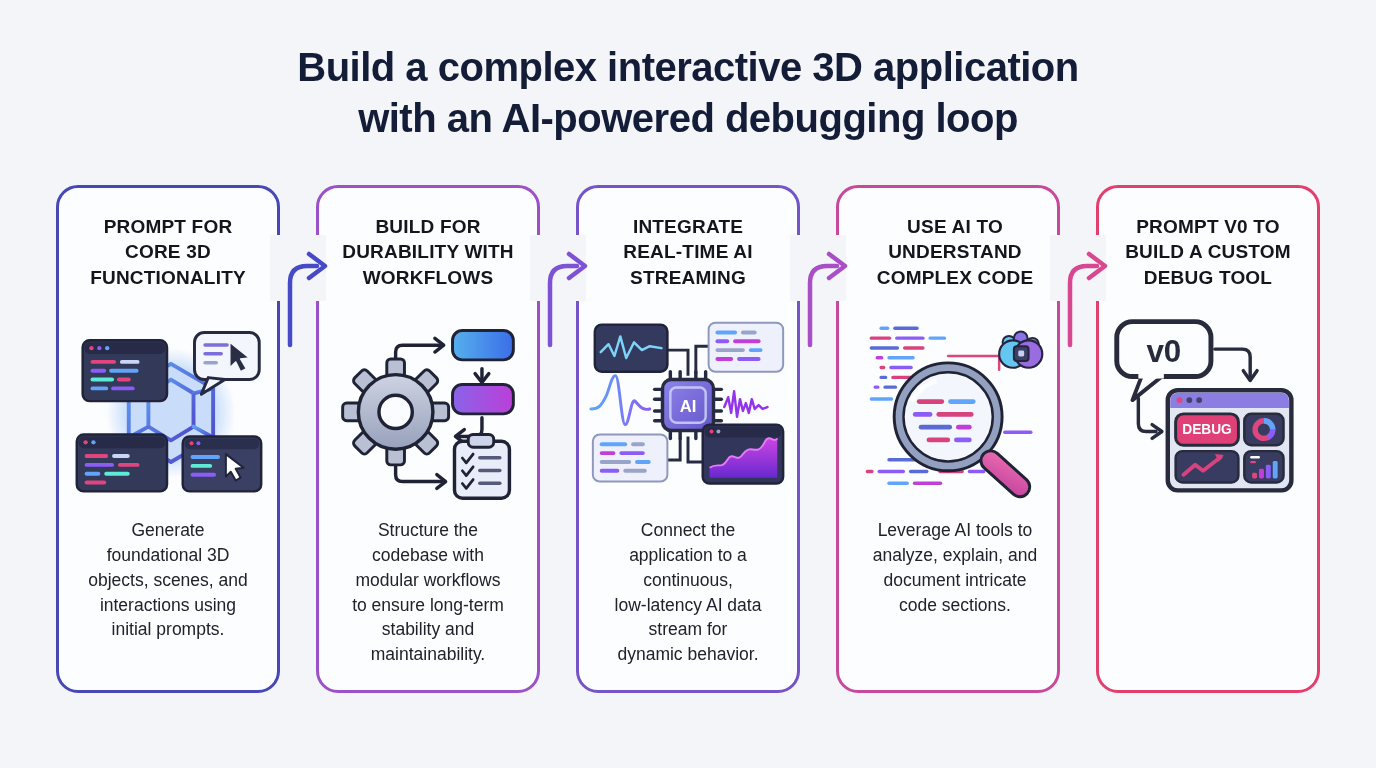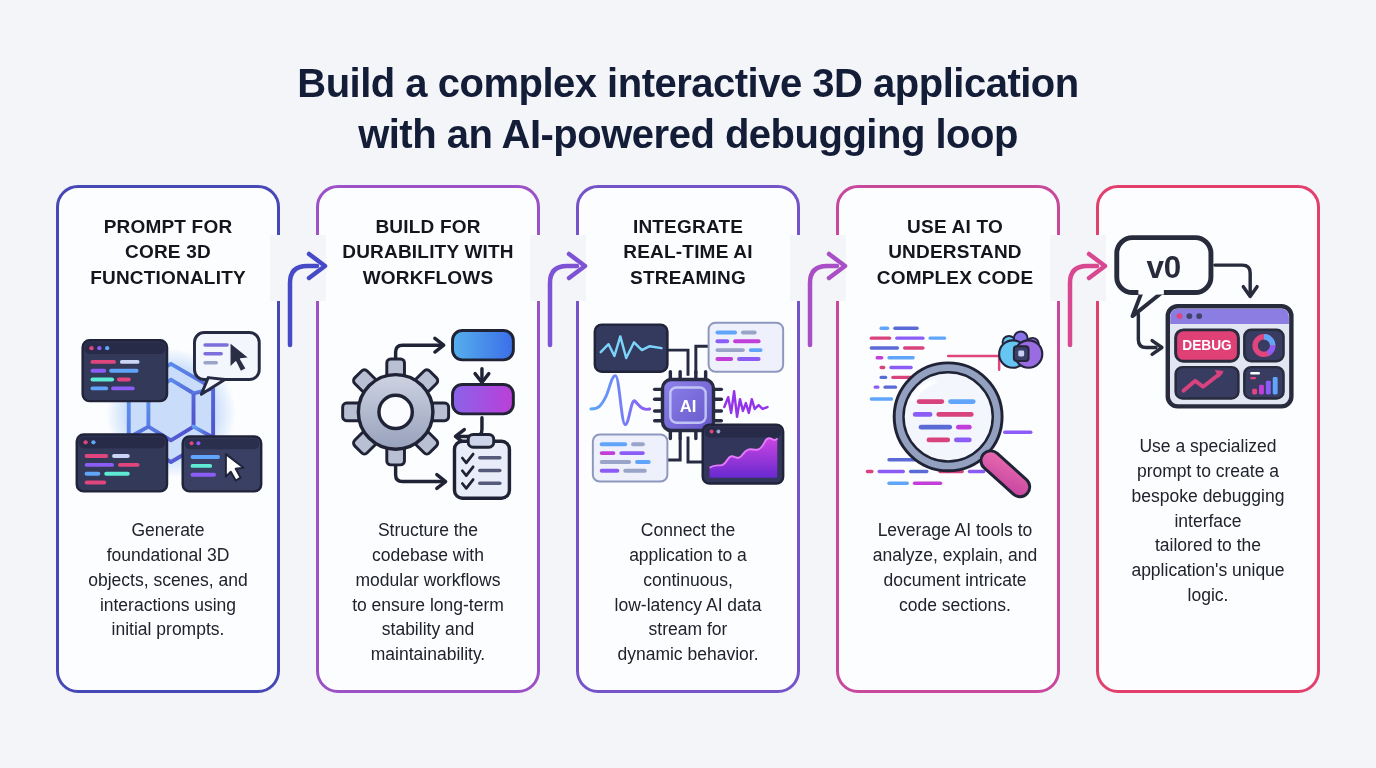--- a/index.html
+++ b/index.html
@@ -1,18 +1,18 @@
 <!DOCTYPE html>
 <html><head>
 <meta charset="utf-8">
 <style>
   html,body{margin:0;padding:0;}
   body{font-family:"Liberation Sans","DejaVu Sans",sans-serif;}
   .page{position:relative;width:1376px;height:768px;background:#f4f5f9;overflow:hidden;}
-  .title{position:absolute;top:58px;left:0;width:100%;text-align:center;
+  .title{position:absolute;top:42px;left:0;width:100%;text-align:center;
          font-weight:800;font-size:40px;line-height:1.28;color:#141d37;letter-spacing:-0.5px;}
   .cards-row{position:absolute;top:185px;left:0;width:100%;display:flex;justify-content:center;gap:36px;}
   .step-card{width:224px;height:508px;box-sizing:border-box;border:3px solid #4649b5;border-radius:22px;
              background:#fcfdff;display:flex;flex-direction:column;align-items:center;padding:22px 10px 16px;}
   .step-heading{font-size:19px;font-weight:800;color:#14151d;text-align:center;line-height:1.32;
                 white-space:pre-line;height:84px;display:flex;align-items:center;justify-content:center;letter-spacing:0.2px;}
   .step-icon{width:206px;height:206px;display:flex;align-items:flex-end;justify-content:center;margin-top:6px;}
   .step-desc{font-size:17.5px;color:#20222c;text-align:center;line-height:1.42;white-space:pre-line;margin-top:12px;}
   .flow-arrow{position:absolute;width:64px;height:115px;top:235px;color:#474ac6;}
   .a1{left:266px}.a2{left:526px}.a3{left:786px}.a4{left:1046px}
@@ -345,20 +345,23 @@
           </g>
         </svg>
       </div>
       <div class="step-desc">Leverage AI tools to
 analyze, explain, and
 document intricate
 code sections.</div>
     </div>
 
     <div class="step-card" style="border-color: rgb(226, 63, 109);">
+      <div class="step-heading">PROMPT V0 TO
+BUILD A CUSTOM
+DEBUG TOOL</div>
       <div class="step-icon">
         <svg width="206" height="200" viewBox="0 0 210 200">
           <g fill="none" stroke="#272b3c" stroke-width="3.5" stroke-linecap="round" stroke-linejoin="round">
             <path d="M112,42 H140 Q148,42 148,50 V70"></path>
               <path d="M141,64 L148,74 L155,64"></path>
             <path d="M34,92 V118 Q34,126 42,126 H52"></path>
               <path d="M48,119 L58,126 L48,133"></path>
           </g>
           <g>
             <rect x="12" y="14" width="96" height="56" rx="16" fill="#fcfdff" stroke="#272b3c" stroke-width="5"></rect>
@@ -392,27 +395,20 @@
               <rect x="148" y="151" width="10" height="2.4" rx="1.2" fill="#ffffff"></rect>
               <rect x="148" y="156" width="6" height="2.4" rx="1.2" fill="#e0457e"></rect>
               <rect x="150" y="168" width="5" height="6" rx="1.5" fill="#e0457e"></rect>
               <rect x="157" y="164" width="5" height="10" rx="1.5" fill="#c13fd8"></rect>
               <rect x="164" y="160" width="5" height="14" rx="1.5" fill="#8b5cf6"></rect>
               <rect x="171" y="156" width="5" height="18" rx="1.5" fill="#60a5fa"></rect>
             </g>
           </g>
         </svg>
       </div>
-      <div class="step-desc">Use a specialized
-prompt to create a
-bespoke debugging
-interface
-tailored to the
-application's unique
-logic.</div>
     </div>
   </div>
 
   <svg class="flow-arrow a1" viewBox="0 0 64 115" style="color: rgb(71, 74, 198);">
     <rect x="4" y="0" width="56" height="66" fill="#f4f5f9"></rect>
     <path d="M24,110 L24,48 Q24,31 41,31 L51,31" fill="none" stroke="currentColor" stroke-width="4.5" stroke-linecap="round"></path>
     <path d="M43,19 L59,31 L43,43" fill="none" stroke="currentColor" stroke-width="4.5" stroke-linecap="round" stroke-linejoin="round"></path>
   </svg>
   <svg class="flow-arrow a2" viewBox="0 0 64 115" style="color: rgb(125, 82, 212);">
     <rect x="4" y="0" width="56" height="66" fill="#f4f5f9"></rect>

